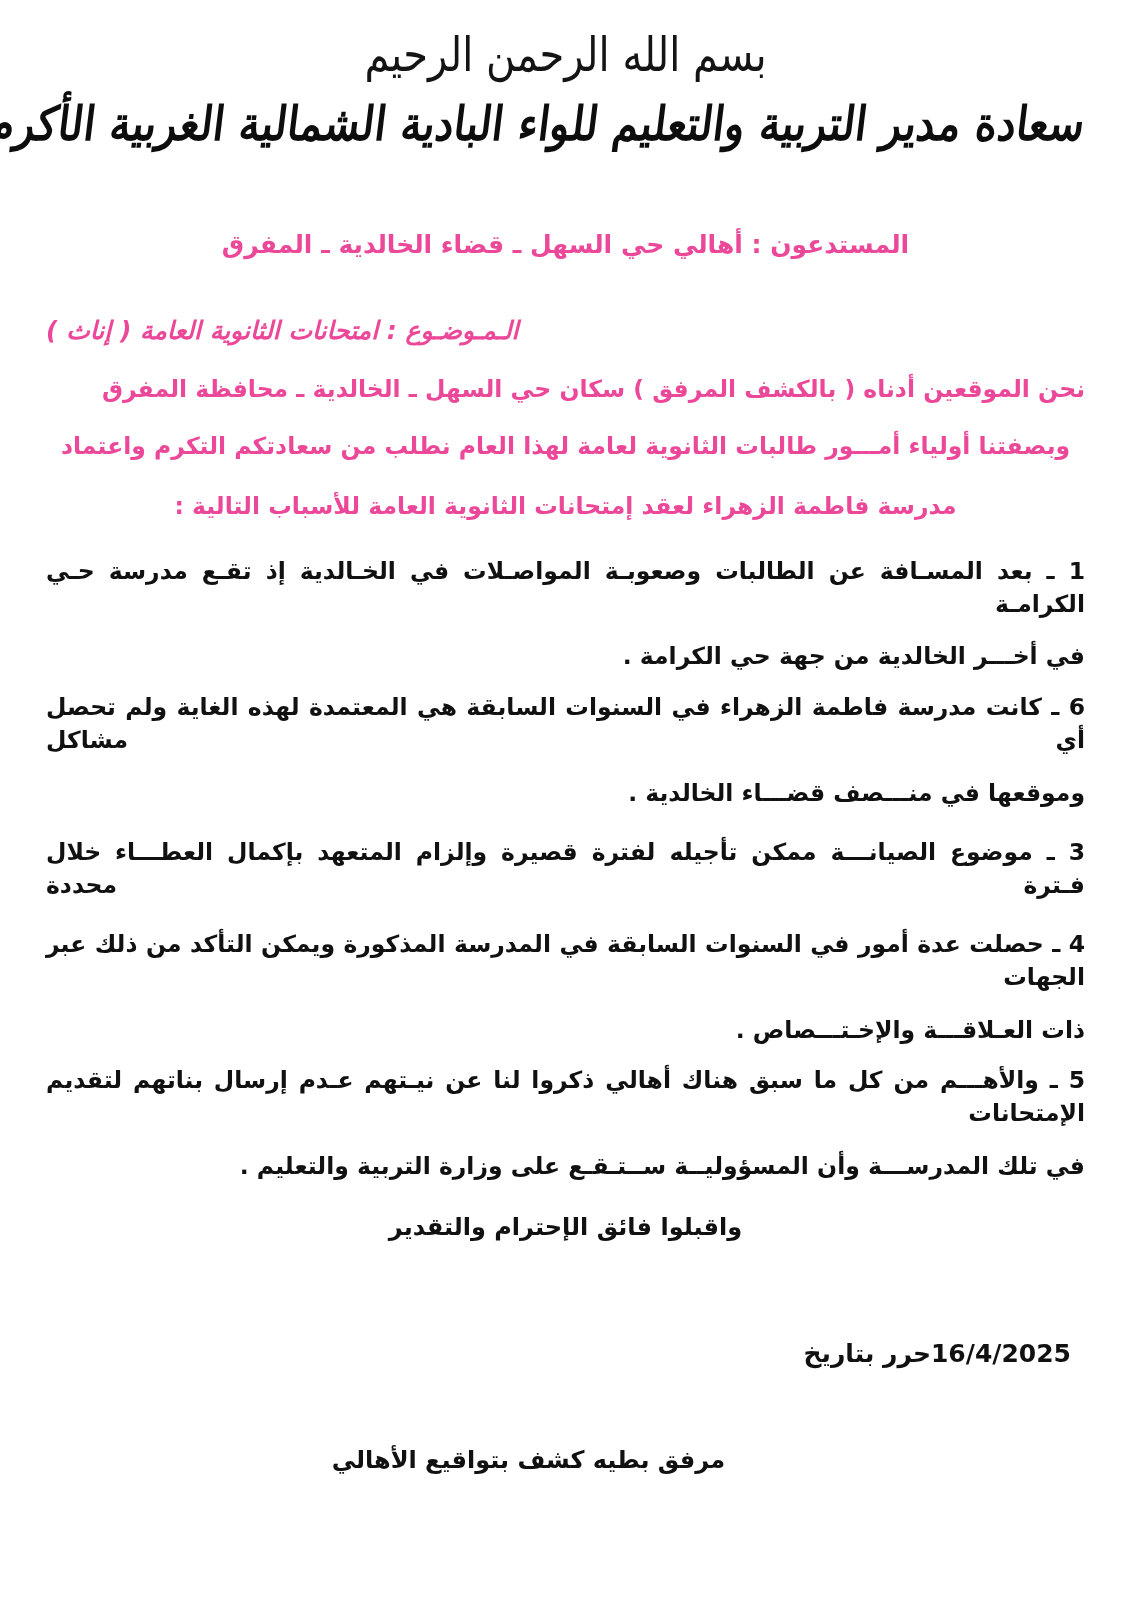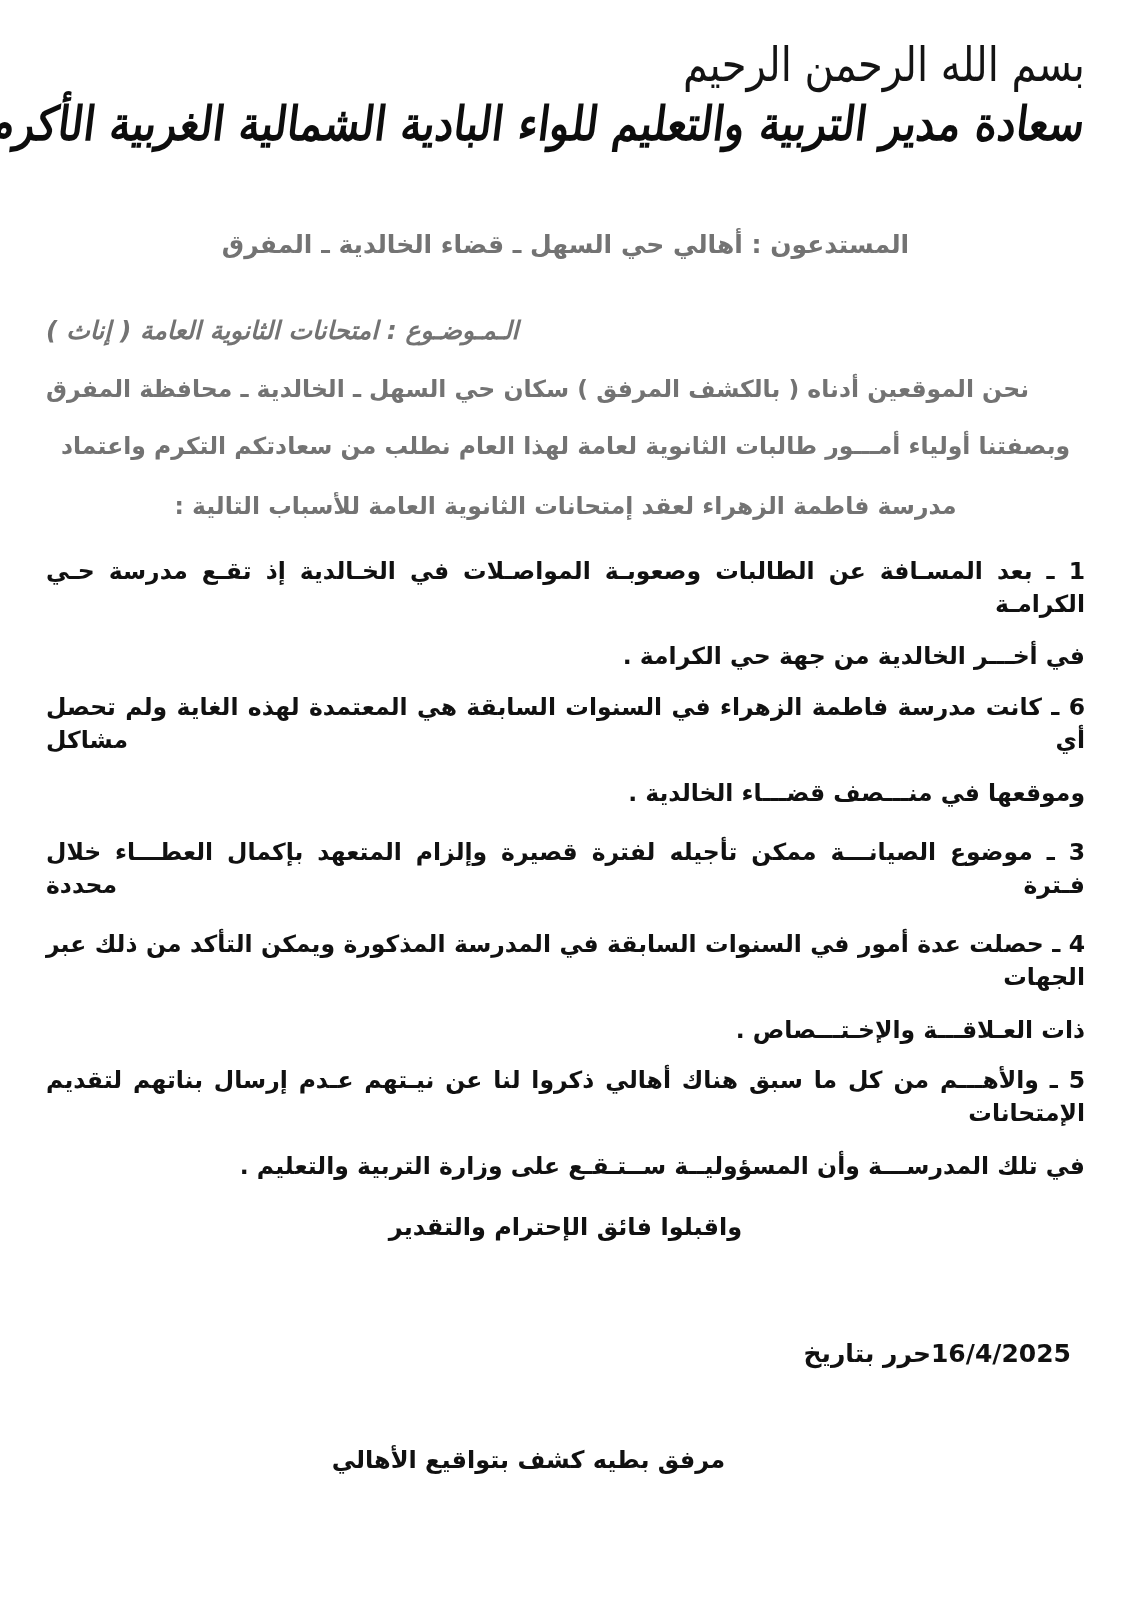--- a/index.html
+++ b/index.html
@@ -21,22 +21,22 @@
     width: 1131px;
     height: 1600px;
     box-sizing: border-box;
     padding: 0 46px;
     background: #fff;
   }
 
   
   .basmala-wrap {
     width: 100%;
-    text-align: right;
-    padding-top: 44px;
+    text-align: center;
+    padding-top: 34px;
     height: 84px;
     box-sizing: border-box;
   }
   .basmala {
     display: inline-block;
     font-family: "DejaVu Sans", "Liberation Sans", sans-serif;
     font-size: 40px;
     line-height: 1;
     color: #141414;
     letter-spacing: -2px;
@@ -61,30 +61,30 @@
     white-space: nowrap;
     letter-spacing: -3px;
     transform: skewX(-7deg) scaleY(1.12);
     transform-origin: center;
   }
 
   
   .line {
     font-family: "DejaVu Sans", "Liberation Sans", sans-serif;
     font-weight: 700;
-    color: #737373;
+    color: #ec4899;
     line-height: 1.35;
     white-space: nowrap;
   }
   .lvl1 { font-size: 25px; }
   .body-line { font-size: 23.5px; }
 
   .recipients   { margin-top: 44px;  text-align: center; }
   .subject      { margin-top: 52px;  text-align: left; letter-spacing: 0.5px; font-style: italic; }
-  .intro-1      { margin-top: 26px;  text-align: left; }
+  .intro-1      { margin-top: 26px;  text-align: right; }
   .intro-2      { margin-top: 26px;  text-align: center; }
   .intro-3      { margin-top: 28px;  text-align: center; }
 
   
   .reasons { margin-top: 32px; }
   .reason { margin-bottom: 18px; }
   .reason .r-first {
     text-align: justify;
     text-align-last: justify;
     font-size: 23.5px;

